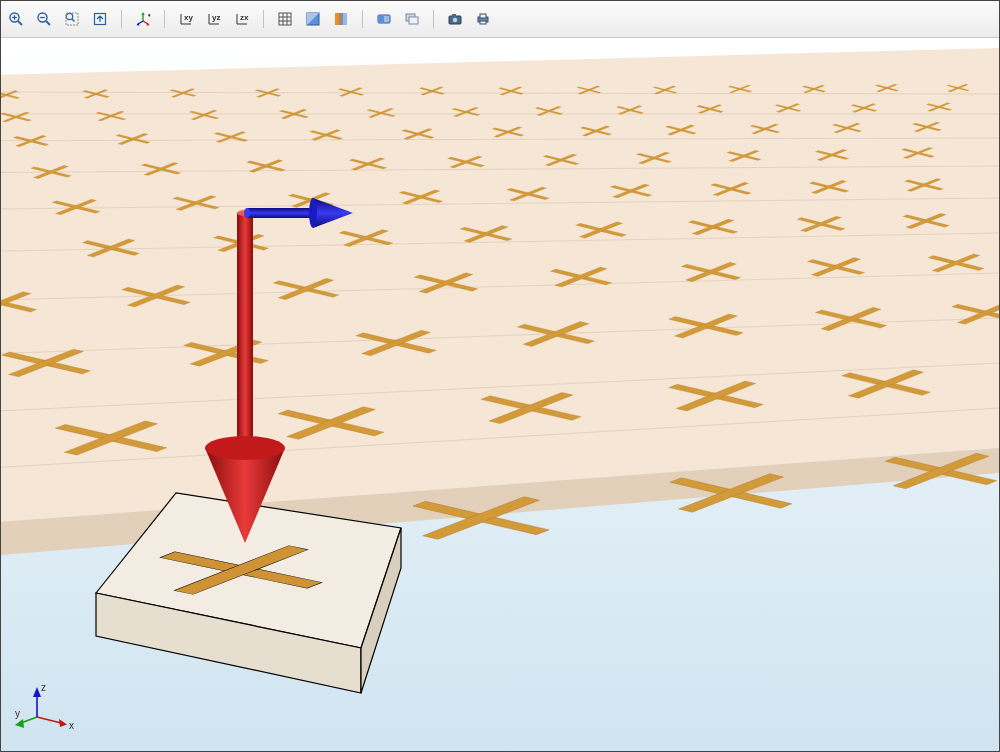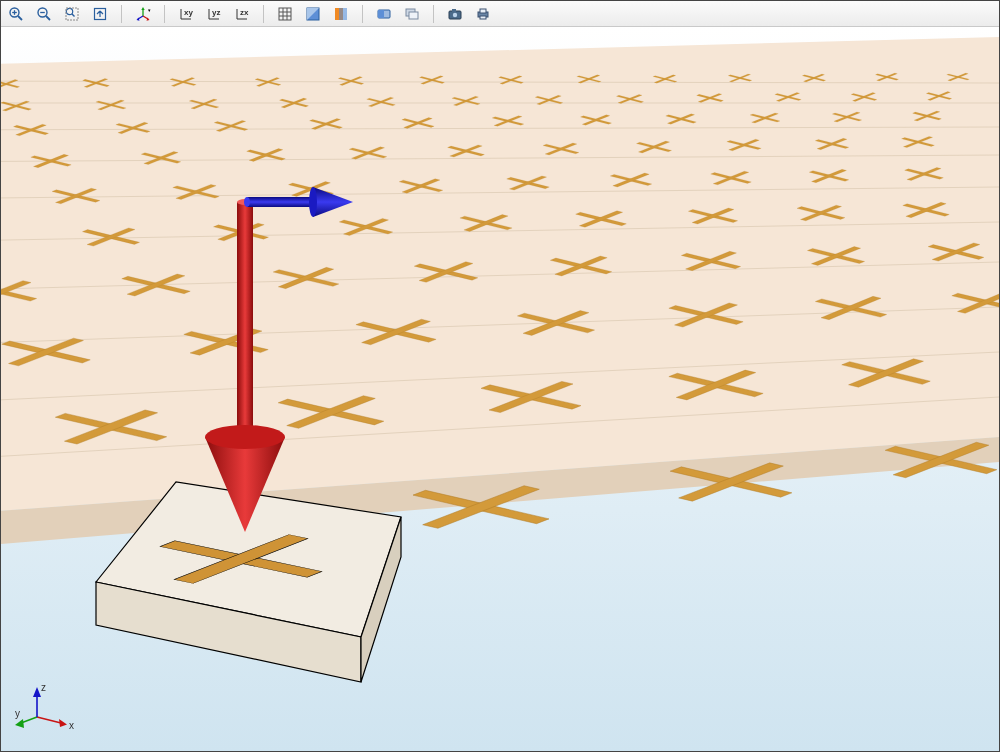--- a/index.html
+++ b/index.html
@@ -1,21 +1,21 @@
 <!DOCTYPE html>
 <html><head>
 <meta charset="utf-8">
 <style>
   * { box-sizing: border-box; margin: 0; padding: 0; }
   html, body { width: 1000px; height: 752px; font-family: -apple-system, Helvetica, Arial, sans-serif; font-size: 11px; }
   .frame { width: 1000px; height: 752px; border: 1px solid #444; display: flex; flex-direction: column; background: #fff; }
 
   
   .toolbar {
-    height: 26px; display: flex; align-items: center; gap: 6px; padding: 2px 4px;
+    height: 37px; display: flex; align-items: center; gap: 6px; padding: 2px 4px;
     background: linear-gradient(#fbfbfb,#ececec); border-bottom: 1px solid #c9c9c9;
   }
   .tbtn {
     width: 22px; height: 20px; display:flex; align-items:center; justify-content:center;
     border: 1px solid transparent; border-radius: 2px; color:#333; cursor:pointer;
   }
   .sep { width:1px; height:18px; background:#c3c3c3; margin:0 4px; }
   .tbtn svg { width:16px; height:16px; }
   .axis-label { font-size:8px; font-weight:600; fill:#333; }
 

